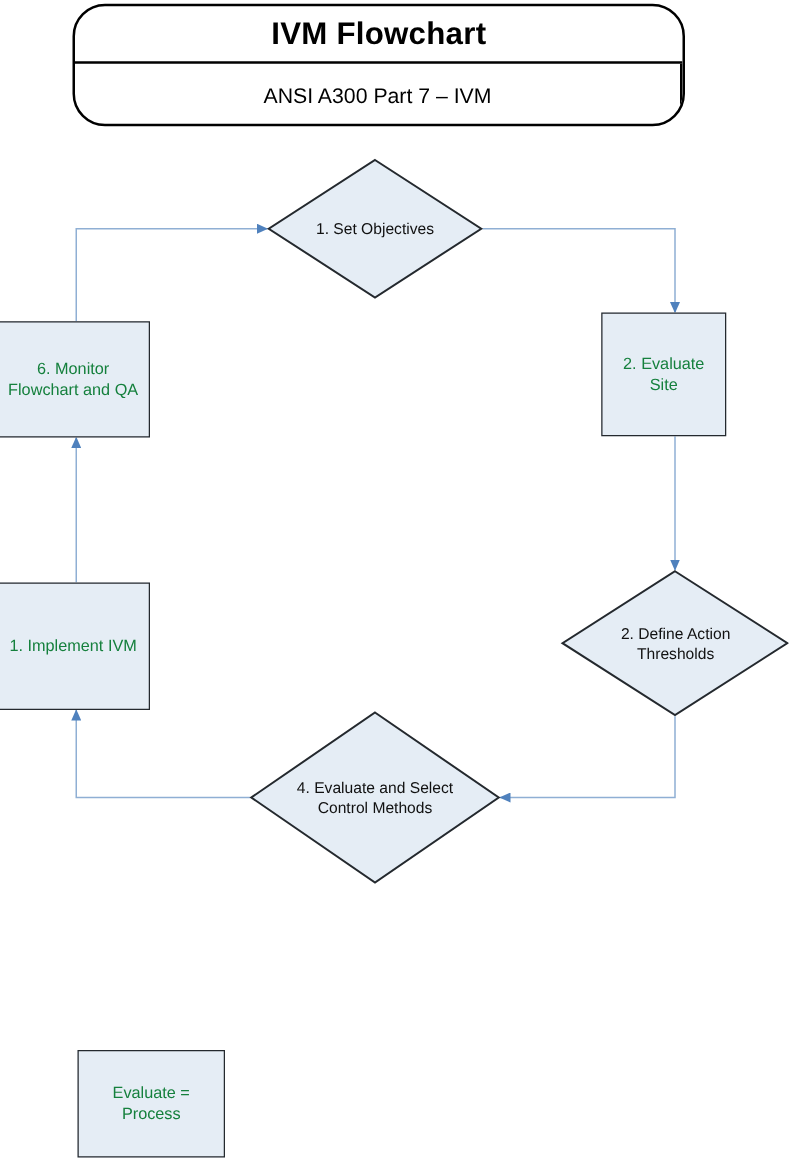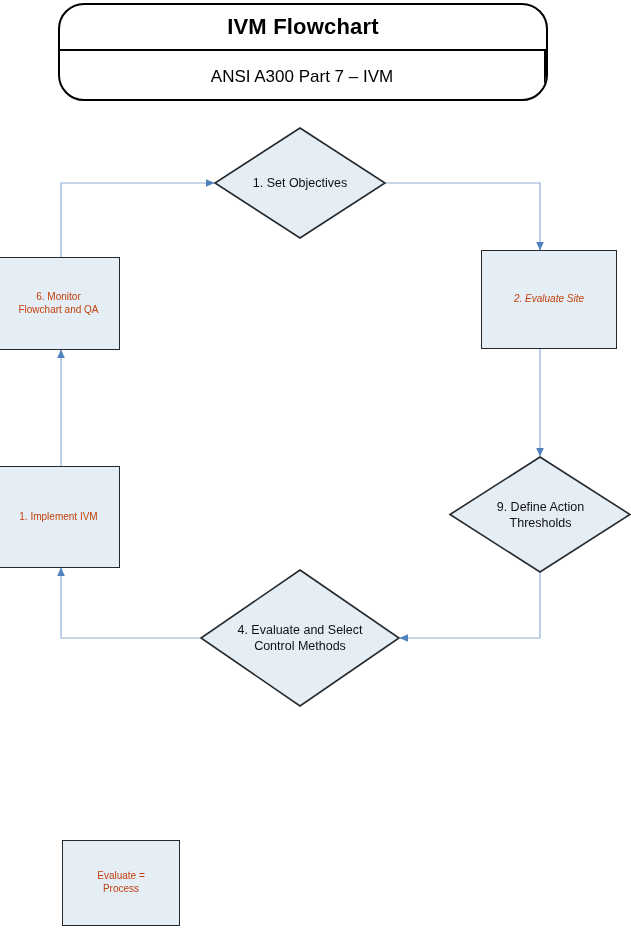--- a/index.html
+++ b/index.html
@@ -41,21 +41,21 @@
     left: 0; top: 0;
     width: 100%;
     height: 46px;
     display: flex;
     align-items: center;
     justify-content: center;
     border-bottom: 2px solid #000000;
     box-sizing: border-box;
   }
   .title-main {
-    font-size: 22px;
+    font-size: 25px;
     font-weight: bold;
     color: #000000;
     letter-spacing: 0.2px;
     line-height: 1;
   }
   .title-row-bottom {
     position: absolute;
     left: 0;
     top: 46px;
     width: 100%;
@@ -94,22 +94,22 @@
   }
   .rect-node {
     background: #E5EDF5;
     border: 1.6px solid #24292e;
     display: flex;
     align-items: center;
     justify-content: center;
     text-align: center;
   }
   .rect-node .label {
-    font-size: 10px;
-    color: #c2410c;
+    font-size: 13px;
+    color: #15803d;
     line-height: 1.28;
     padding: 0 4px;
   }
 
   .diamond-node {
     position: absolute;
   }
   .diamond-node svg {
     position: absolute;
     left: 0; top: 0;
@@ -180,33 +180,33 @@
 
   <div class="diamond-node" style="left:214px; top:127px; width:172px; height:112px;">
     <svg width="172" height="112" viewBox="0 0 172 112">
       <polygon points="86,1 171,56 86,111 1,56" fill="#E5EDF5" stroke="#24292e" stroke-width="1.6"></polygon>
     </svg>
     <div class="label">
       <span>1. Set Objectives</span>
     </div>
   </div>
 
-  <div class="node rect-node" style="left:481px; top:250px; width:136px; height:99px;font-style:italic;">
+  <div class="node rect-node" style="left:481px; top:250px; width:100px; height:99px;">
     <div class="label">
       <span>2. Evaluate Site</span>
     </div>
   </div>
 
   <div class="diamond-node" style="left:450px; top:456px; width:181px; height:117px;">
     <svg width="181" height="117" viewBox="0 0 181 117">
       <polygon points="90,1 180,58.5 90,116 0,58.5" fill="#E5EDF5" stroke="#24292e" stroke-width="1.6"></polygon>
     </svg>
     <div class="label">
       <div>
-        <div>9. Define Action</div>
+        <div>2. Define Action</div>
         <div>Thresholds</div>
       </div>
     </div>
   </div>
 
   <div class="diamond-node" style="left:200px; top:569px; width:200px; height:138px;">
     <svg width="200" height="138" viewBox="0 0 200 138">
       <polygon points="100,1 199,69 100,137 1,69" fill="#E5EDF5" stroke="#24292e" stroke-width="1.6"></polygon>
     </svg>
     <div class="label">

